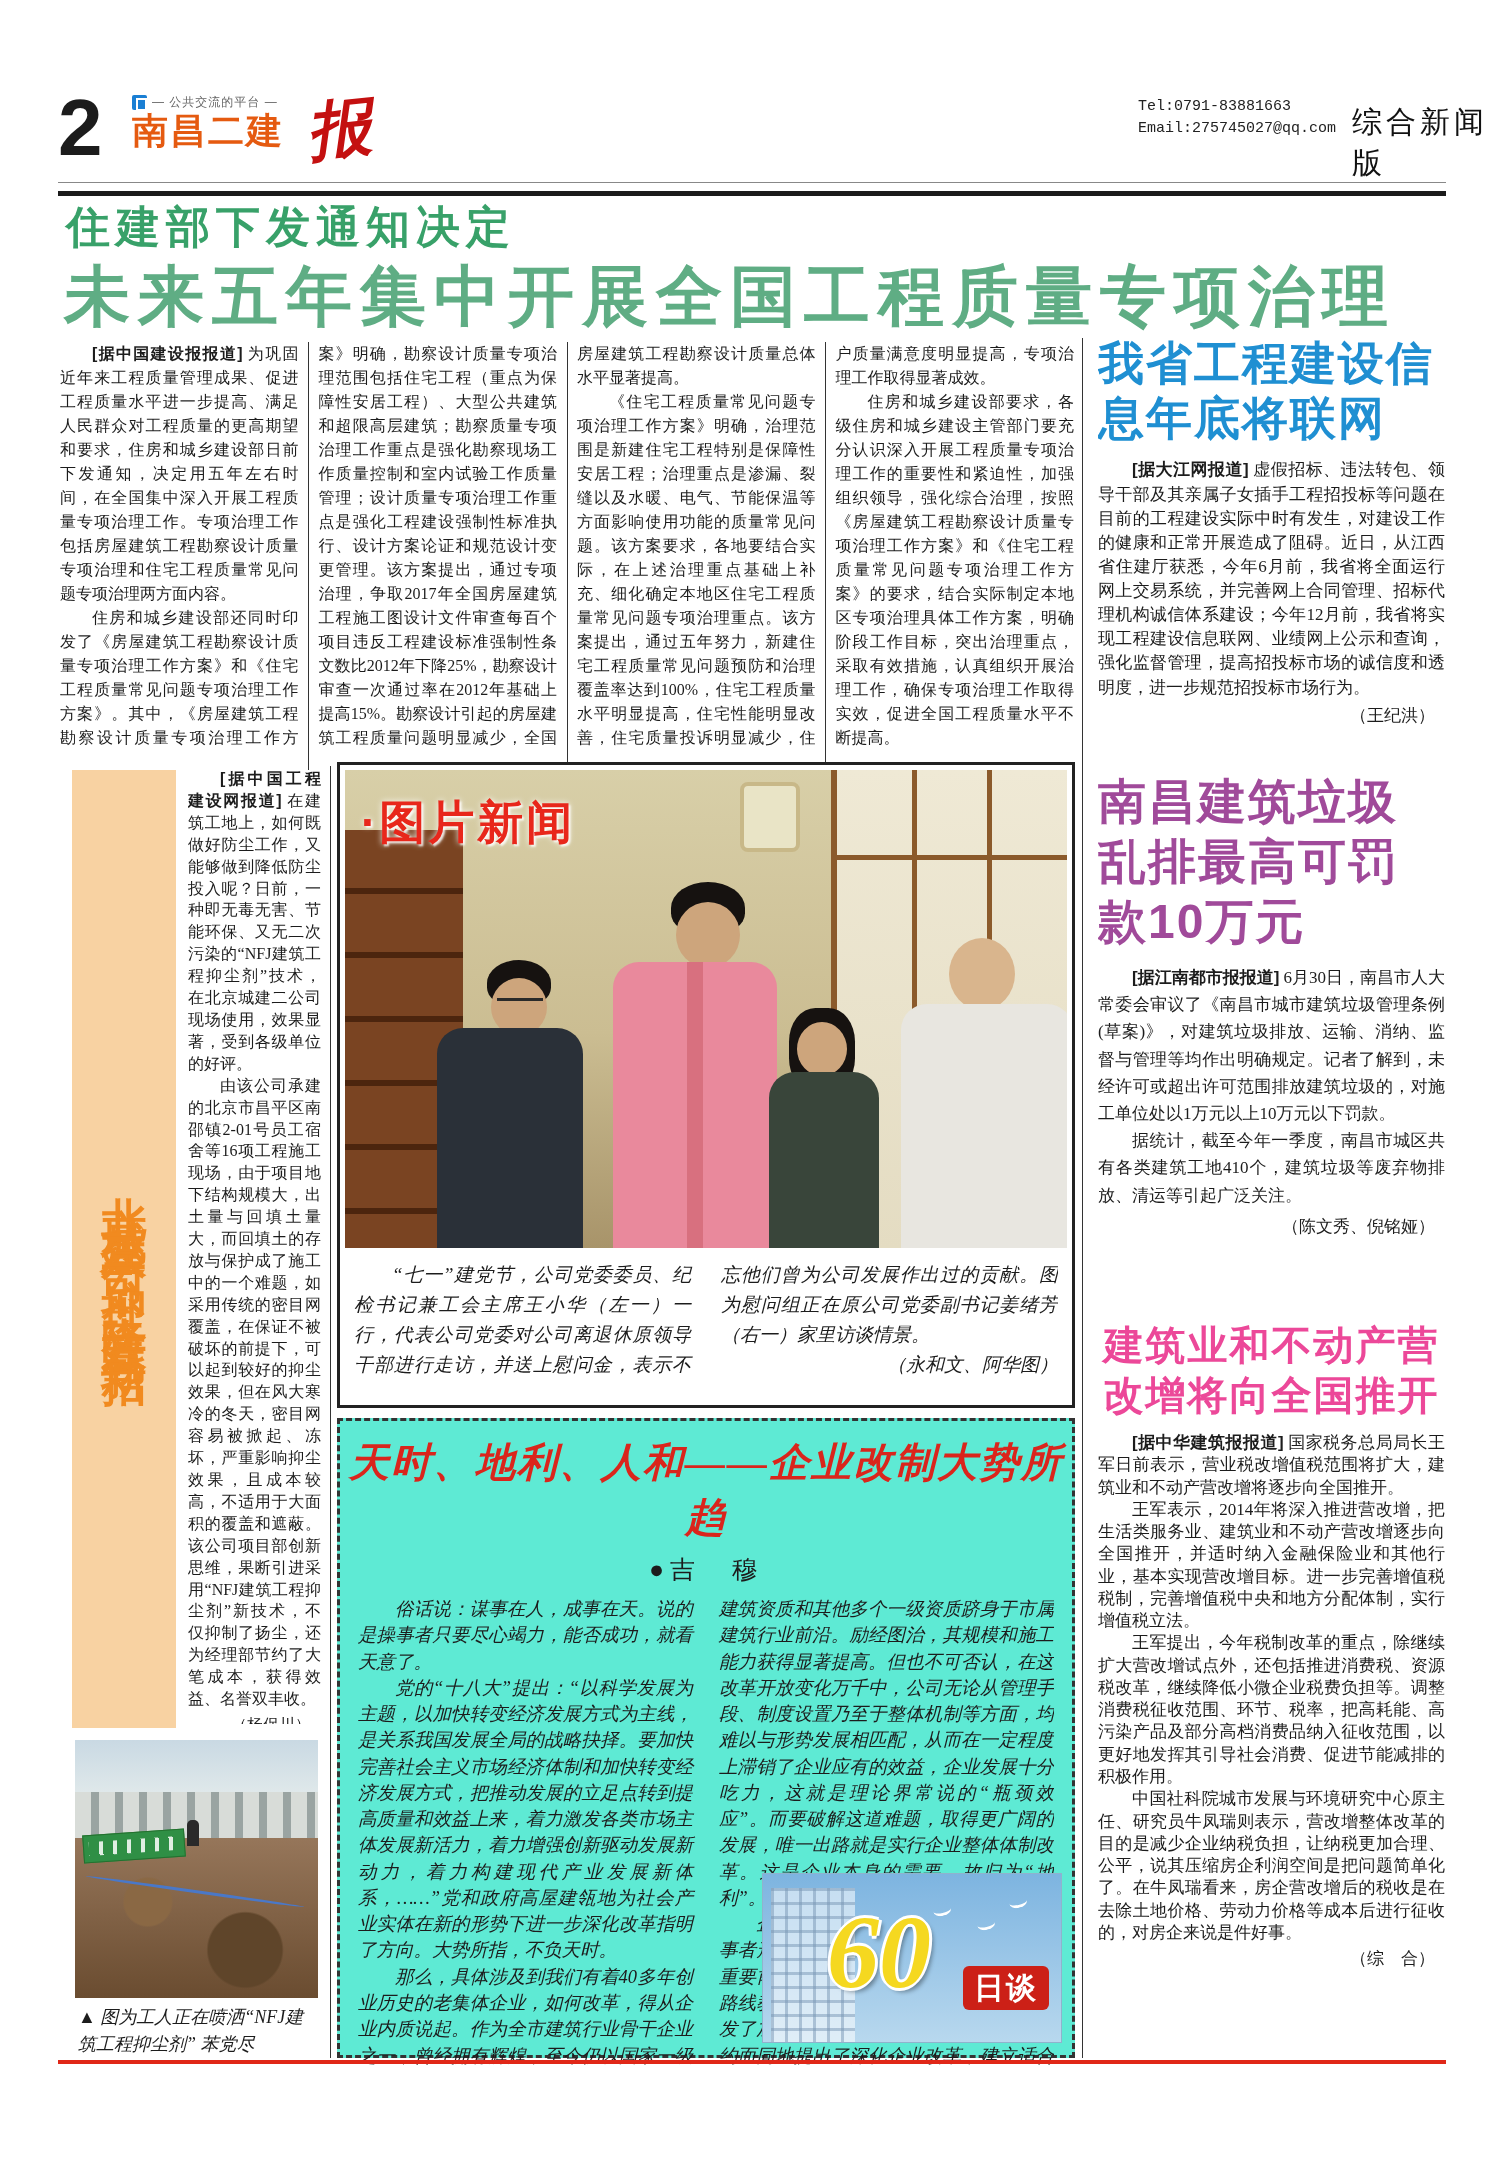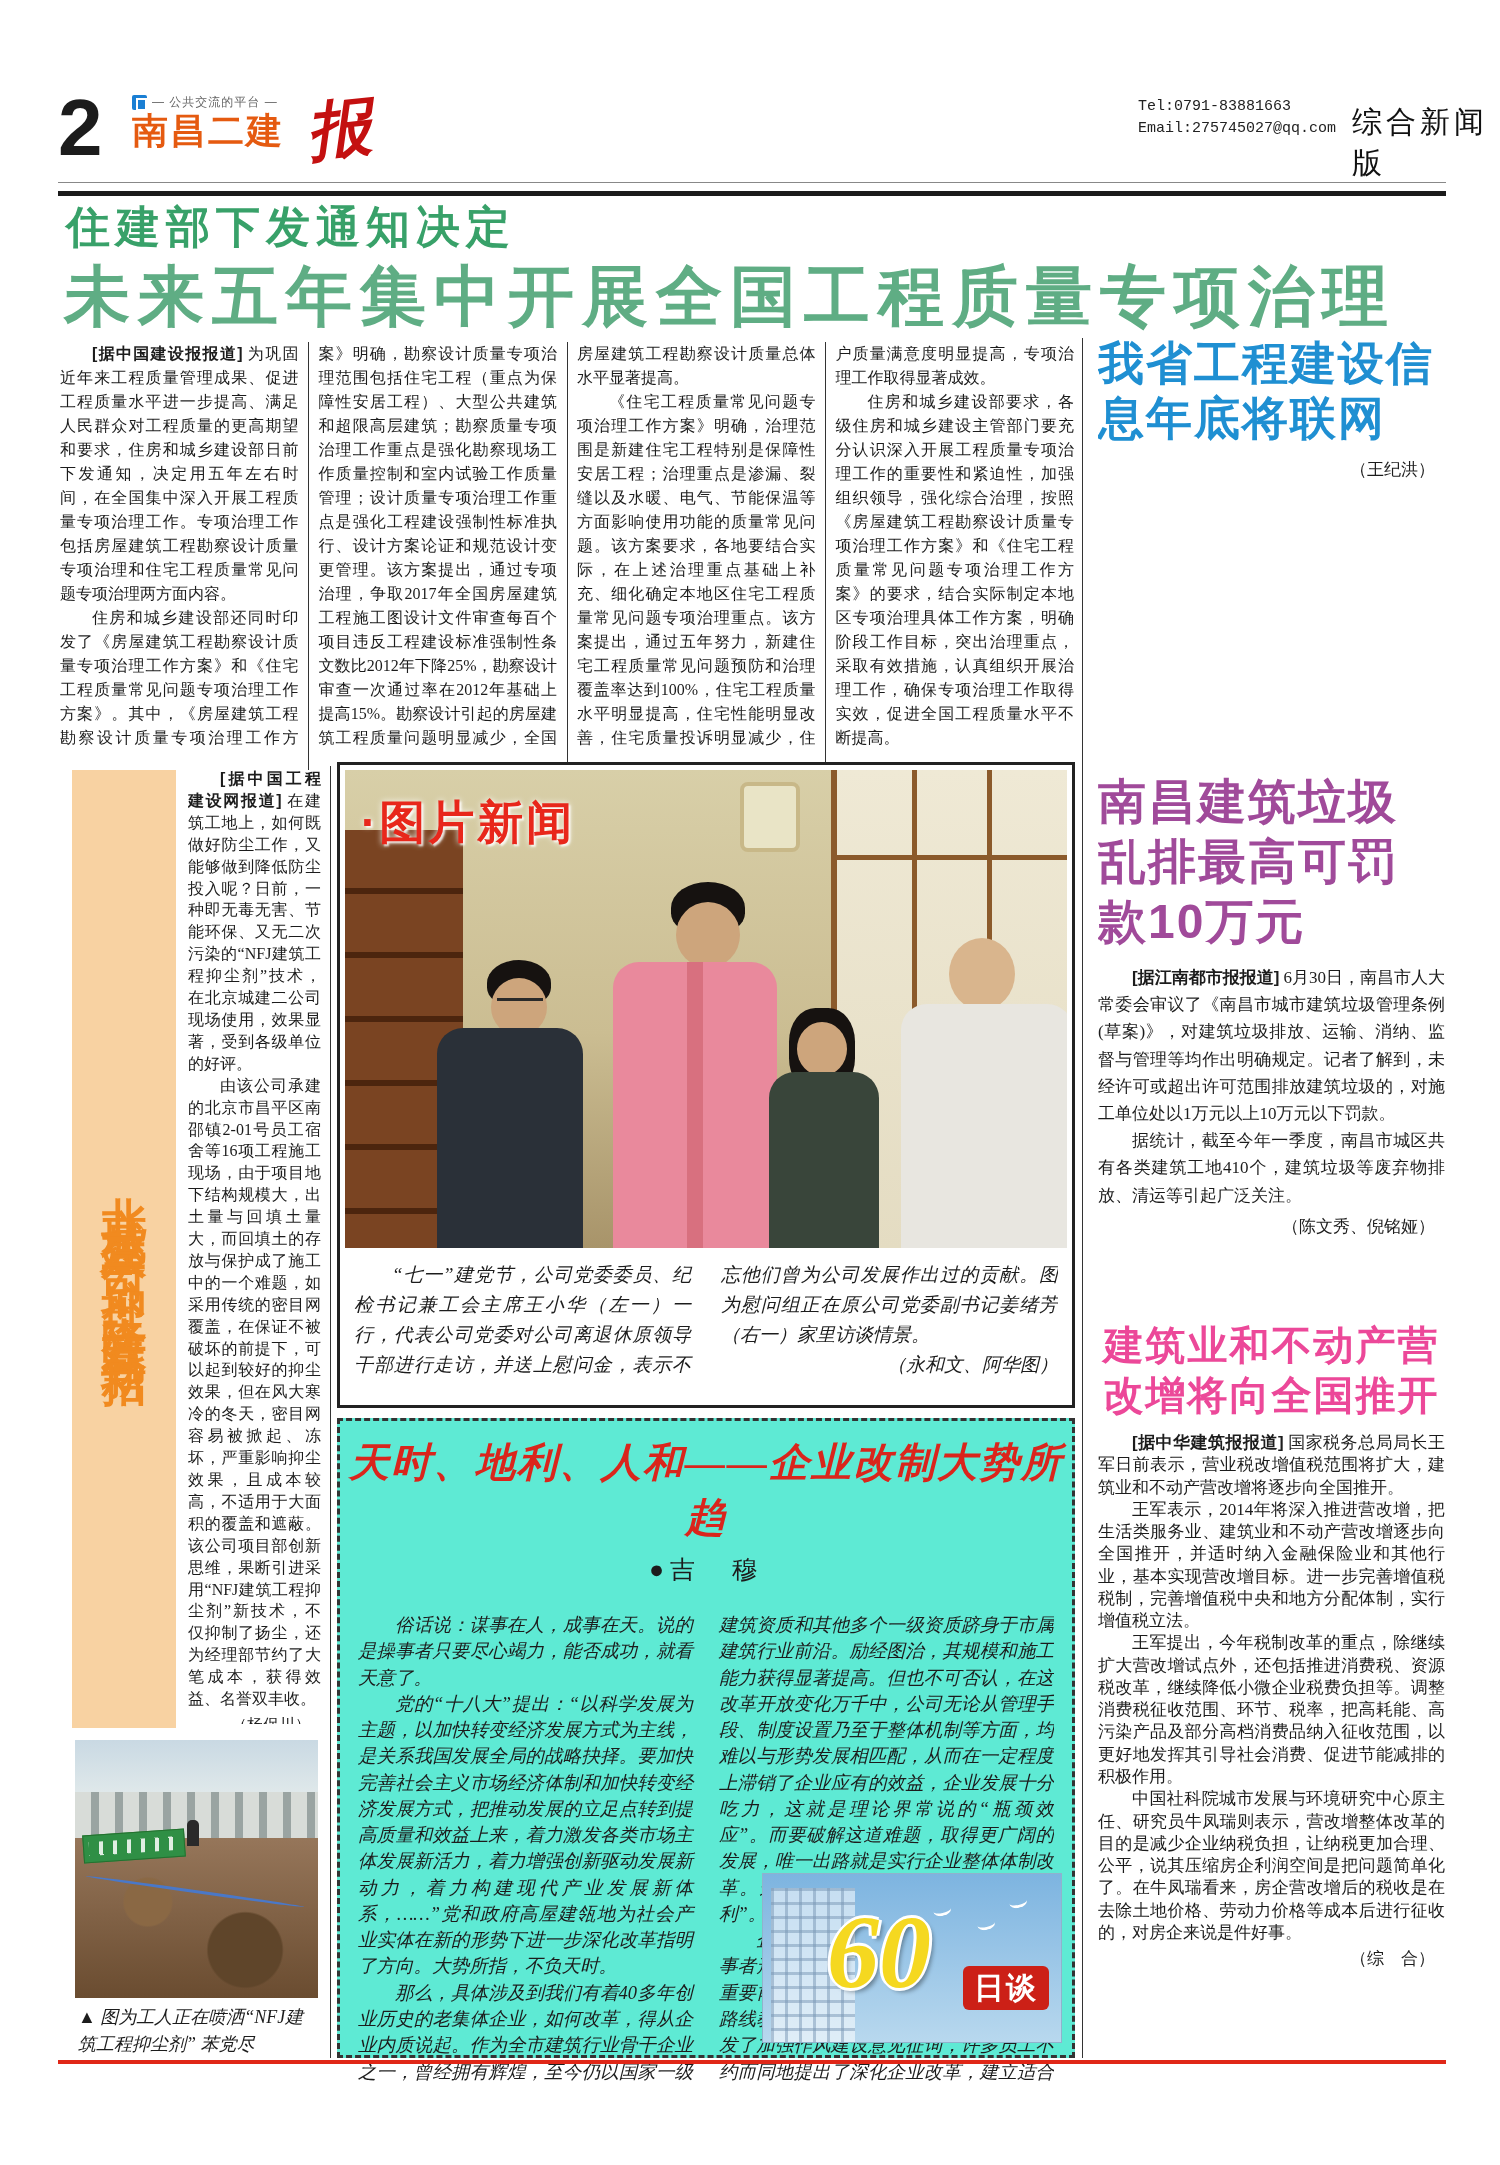--- a/index.html
+++ b/index.html
@@ -122,21 +122,21 @@
       text-align:justify;height:134px;overflow:hidden;}
   #pn-caption .ind{text-indent:2em;}
   .cap-byline{text-align:right;}
 
   
   #essay{position:absolute;left:337px;top:1418px;width:738px;height:640px;background:#5eead4;
       border:3px dashed #333;box-sizing:border-box;}
   #essay-title{margin-top:14px;text-align:center;font-size:40px;font-weight:bold;color:#da251c;
       font-style:italic;letter-spacing:2px;}
   #essay-author{text-align:center;font-size:25px;margin-top:8px;letter-spacing:6px;}
-  #essay-body{margin:26px 18px 0;column-count:2;column-gap:26px;font-size:18.5px;line-height:1.42;
+  #essay-body{margin:10px 18px 0;column-count:2;column-gap:26px;font-size:18.5px;line-height:1.42;
       text-align:justify;height:486px;overflow:hidden;}
   #logo60{position:absolute;right:10px;bottom:12px;width:298px;height:168px;overflow:hidden;
       background:linear-gradient(180deg,#7db4e0,#b8d8ee);border:1px solid #8fb3cc;}
   .lg-building{position:absolute;left:8px;top:14px;width:84px;height:154px;background:rgba(255,255,255,.55);
       background-image:repeating-linear-gradient(rgba(120,150,180,.5) 0 3px,transparent 3px 14px),
                        repeating-linear-gradient(90deg,rgba(120,150,180,.5) 0 3px,transparent 3px 14px);}
   .lg-num{position:absolute;left:64px;top:18px;font-size:104px;font-weight:bold;font-style:italic;
       color:#f5d820;font-family:"Liberation Serif",serif;
       text-shadow:-3px 0 #fff,3px 0 #fff,0 -3px #fff,0 3px #fff,4px 4px 4px rgba(0,0,0,.35);}
   .lg-label{position:absolute;right:12px;top:92px;width:86px;height:44px;background:#cc2017;border-radius:6px;
@@ -180,20 +180,21 @@
     <p class="ind">住房和城乡建设部要求，各级住房和城乡建设主管部门要充分认识深入开展工程质量专项治理工作的重要性和紧迫性，加强组织领导，强化综合治理，按照《房屋建筑工程勘察设计质量专项治理工作方案》和《住宅工程质量常见问题专项治理工作方案》的要求，结合实际制定本地区专项治理具体工作方案，明确阶段工作目标，突出治理重点，采取有效措施，认真组织开展治理工作，确保专项治理工作取得实效，促进全国工程质量水平不断提高。</p>
 
   </div>
 
   <div class="vrule" id="vr-side"></div>
   <div class="vrule" id="vr-mid"></div>
 
   <div class="side-art" id="side-a">
     <h2 class="side-title">我省工程建设信息年底将联网</h2>
     <div class="side-body">
+      <p class="ind"><b class="tag">[据大江网报道]</b><span>虚假招标、违法转包、领导干部及其亲属子女插手工程招投标等问题在目前的工程建设实际中时有发生，对建设工作的健康和正常开展造成了阻碍。近日，从江西省住建厅获悉，今年6月前，我省将全面运行网上交易系统，并完善网上合同管理、招标代理机构诚信体系建设；今年12月前，我省将实现工程建设信息联网、业绩网上公示和查询，强化监督管理，提高招投标市场的诚信度和透明度，进一步规范招投标市场行为。</span></p>
       <p class="byline">（王纪洪）</p>
     </div>
   </div>
 
   <div class="side-art" id="side-b">
     <h2 class="side-title">南昌建筑垃圾乱排最高可罚款10万元</h2>
     <div class="side-body">
       <p class="ind"><b class="tag">[据江南都市报报道]</b><span>6月30日，南昌市人大常委会审议了《南昌市城市建筑垃圾管理条例(草案)》，对建筑垃圾排放、运输、消纳、监督与管理等均作出明确规定。记者了解到，未经许可或超出许可范围排放建筑垃圾的，对施工单位处以1万元以上10万元以下罚款。</span></p>
       <p class="ind">据统计，截至今年一季度，南昌市城区共有各类建筑工地410个，建筑垃圾等废弃物排放、清运等引起广泛关注。</p>
       <p class="byline">（陈文秀、倪铭娅）</p>

